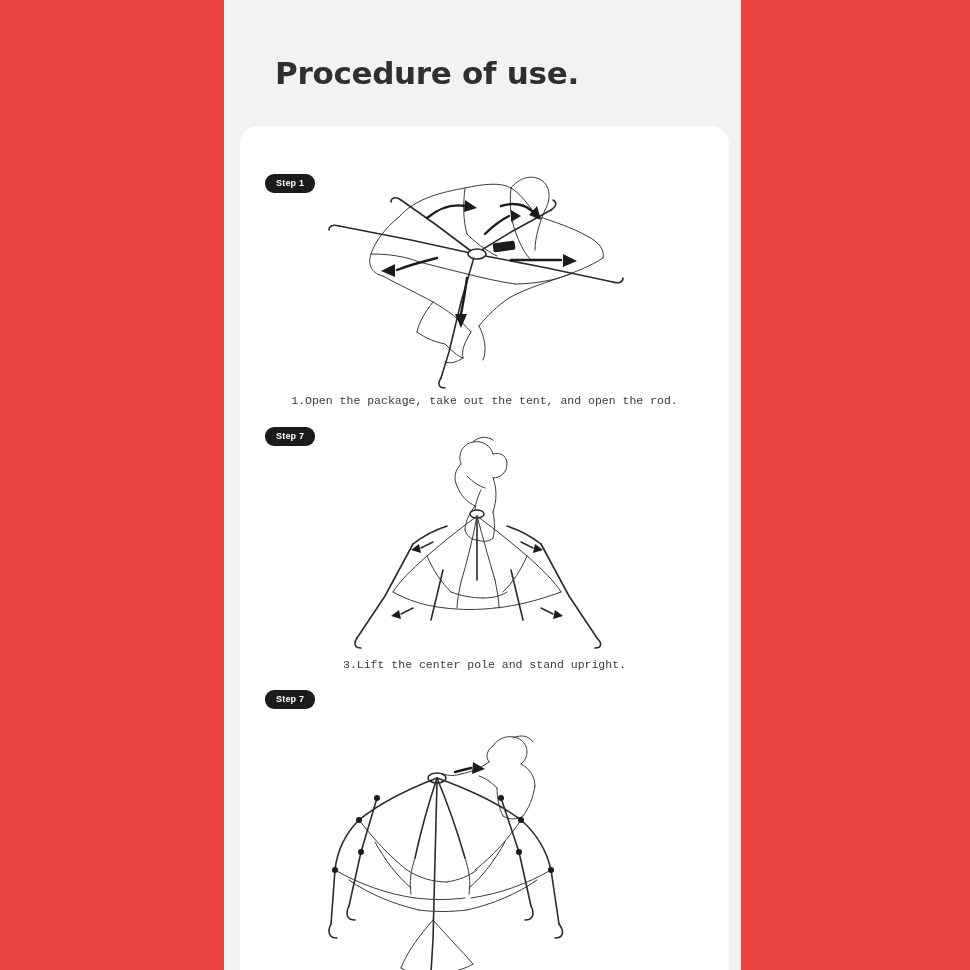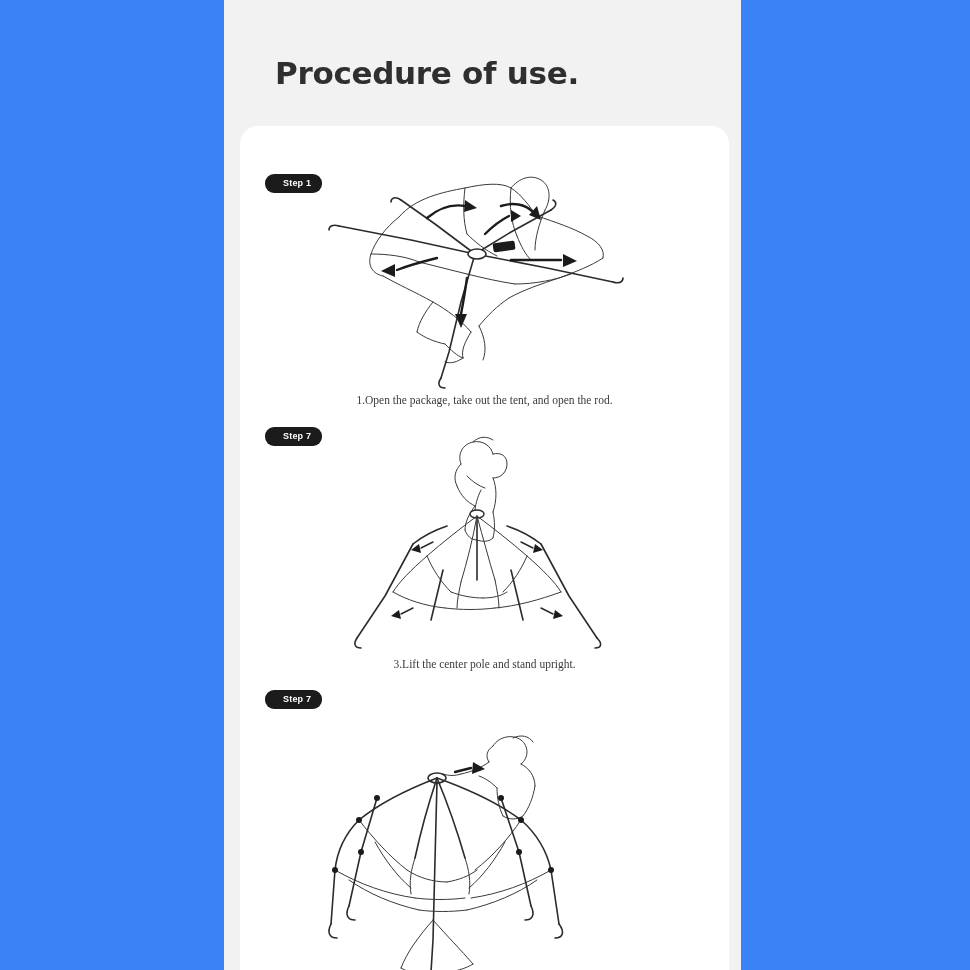--- a/index.html
+++ b/index.html
@@ -10,21 +10,21 @@
   body {
     width: 970px;
     height: 970px;
     font-family: "Liberation Sans", sans-serif;
     overflow: hidden;
   }
   .page {
     position: relative;
     width: 970px;
     height: 970px;
-    background: #3b82f6;
+    background: #ef4444;
   }
   
   .content-column {
     position: absolute;
     left: 224px;
     top: 0;
     width: 517px;
     height: 970px;
     background: #f2f2f2;
   }
@@ -53,37 +53,37 @@
     left: 0;
     width: 489px;
   }
   .step-badge {
     position: absolute;
     left: 25px;
     background: #1b1b1b;
     color: #ffffff;
     font-size: 9px;
     font-weight: 700;
-    padding: 4px 11px 5px 18px;
+    padding: 4px 11px 5px 11px;
     border-radius: 9px;
     letter-spacing: 0.2px;
     white-space: nowrap;
   }
   .step-illus {
     position: absolute;
     left: 50%;
     transform: translateX(-50%);
   }
   .step-caption {
     position: absolute;
     width: 489px;
     text-align: center;
     font-size: 11.5px;
     color: #3a3a3a;
-    font-family: Liberation Serif, serif;
+    font-family: Liberation Mono, monospace;
   }
   svg { display: block; }
   .ln { fill: none; stroke: #2b2b2b; stroke-linecap: round; stroke-linejoin: round; }
   .ln-thin { fill: none; stroke: #3a3a3a; stroke-width: 1; stroke-linecap: round; stroke-linejoin: round; }
   .ln-med { fill: none; stroke: #2b2b2b; stroke-width: 1.6; stroke-linecap: round; stroke-linejoin: round; }
   .ln-bold { fill: none; stroke: #1b1b1b; stroke-width: 2.4; stroke-linecap: round; stroke-linejoin: round; }
   .fillblk { fill: #1b1b1b; stroke: none; }
 </style>
 </head>
 <body>

